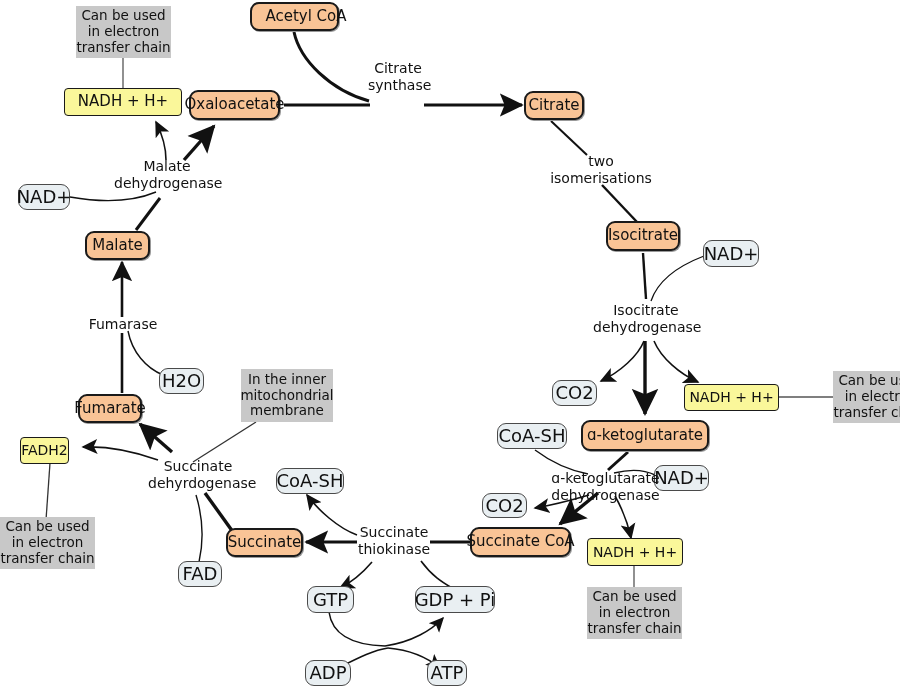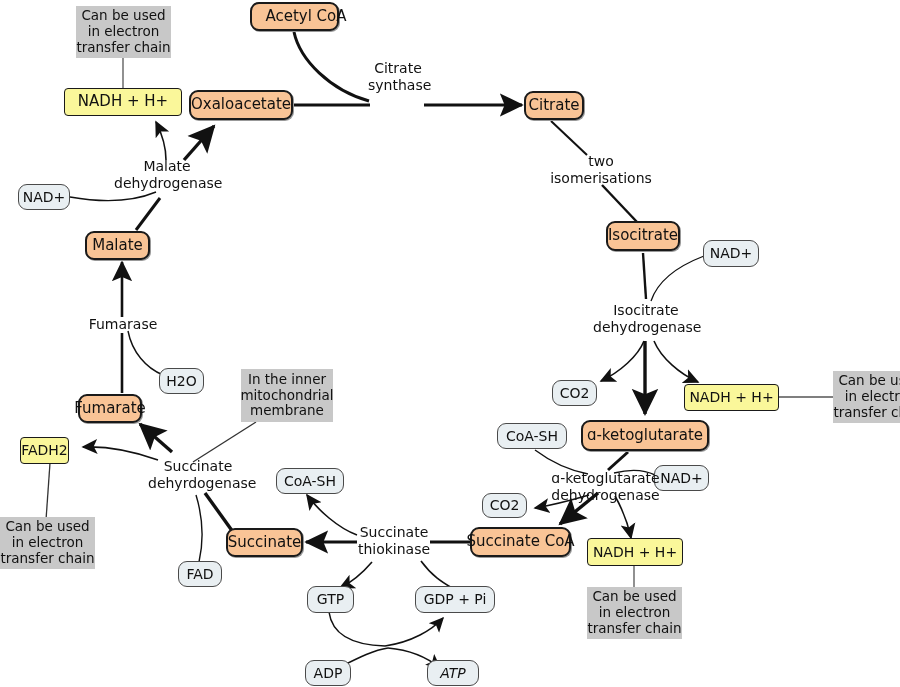--- a/index.html
+++ b/index.html
@@ -28,21 +28,21 @@
     border:2px solid #1a1a1a;
     border-radius:9px;
     font-size:15px;
     box-shadow:1px 1px 0 #999;
   }
   
   .cofactor{
     background:#E9EFF2;
     border:1.2px solid #4a4a4a;
     border-radius:9px;
-    font-size:14px;
+    font-size:18px;
   }
   
   .carrier{
     background:#FAF79A;
     border:1.6px solid #1a1a1a;
     border-radius:4px;
     font-size:15px;
   }
   
   .note{
@@ -183,42 +183,42 @@
     <span>mitochondrial</span>
     <span>membrane</span>
   </div>
 
   <div class="node carrier" style="left:64px;top:88px;width:118px;height:28px;">NADH + H+</div>
   <div class="node carrier" style="left:684px;top:384px;width:95px;height:27px;font-size:14px;">NADH + H+</div>
   <div class="node carrier" style="left:587px;top:538px;width:96px;height:28px;font-size:14px;">NADH + H+</div>
   <div class="node carrier" style="left:20px;top:437px;width:49px;height:27px;font-size:14px;">FADH2</div>
 
   <div class="node metabolite" style="left:250px;top:2px;width:89px;height:29px;padding-left:23px;">Acetyl CoA</div>
-  <div class="node metabolite" style="left:189px;top:90px;width:104px;height:30px;">Oxaloacetate</div>
+  <div class="node metabolite" style="left:189px;top:90px;width:91px;height:30px;">Oxaloacetate</div>
   <div class="node metabolite" style="left:524px;top:91px;width:60px;height:29px;">Citrate</div>
   <div class="node metabolite" style="left:606px;top:221px;width:74px;height:30px;">Isocitrate</div>
   <div class="node metabolite" style="left:581px;top:420px;width:128px;height:31px;">ɑ-ketoglutarate</div>
   <div class="node metabolite" style="left:470px;top:527px;width:101px;height:30px;">Succinate CoA</div>
   <div class="node metabolite" style="left:226px;top:528px;width:77px;height:29px;">Succinate</div>
   <div class="node metabolite" style="left:78px;top:394px;width:64px;height:29px;">Fumarate</div>
   <div class="node metabolite" style="left:85px;top:231px;width:65px;height:29px;">Malate</div>
 
   <div class="node cofactor" style="left:18px;top:184px;width:52px;height:26px;">NAD+</div>
   <div class="node cofactor" style="left:703px;top:240px;width:56px;height:27px;">NAD+</div>
   <div class="node cofactor" style="left:654px;top:465px;width:55px;height:26px;">NAD+</div>
   <div class="node cofactor" style="left:552px;top:380px;width:45px;height:26px;">CO2</div>
   <div class="node cofactor" style="left:482px;top:493px;width:45px;height:25px;">CO2</div>
   <div class="node cofactor" style="left:497px;top:423px;width:70px;height:26px;">CoA-SH</div>
   <div class="node cofactor" style="left:276px;top:468px;width:68px;height:26px;">CoA-SH</div>
   <div class="node cofactor" style="left:159px;top:368px;width:45px;height:26px;">H2O</div>
   <div class="node cofactor" style="left:178px;top:561px;width:44px;height:26px;">FAD</div>
   <div class="node cofactor" style="left:307px;top:586px;width:47px;height:27px;">GTP</div>
   <div class="node cofactor" style="left:415px;top:586px;width:80px;height:27px;">GDP + Pi</div>
   <div class="node cofactor" style="left:305px;top:660px;width:46px;height:26px;">ADP</div>
-  <div class="node cofactor" style="left:427px;top:660px;width:52px;height:26px;font-style:italic;">ATP</div>
+  <div class="node cofactor" style="left:427px;top:660px;width:40px;height:26px;">ATP</div>
 
   <div class="enzyme" style="left:368px;top:60px;width:60px;">Citrate
 synthase</div>
   <div class="enzyme" style="left:548px;top:153px;width:106px;">two
 isomerisations</div>
   <div class="enzyme" style="left:593px;top:302px;width:106px;">Isocitrate
 dehydrogenase</div>
   <div class="enzyme" style="left:539px;top:470px;width:133px;">ɑ-ketoglutarate
 dehydrogenase</div>
   <div class="enzyme" style="left:357px;top:524px;width:74px;">Succinate

